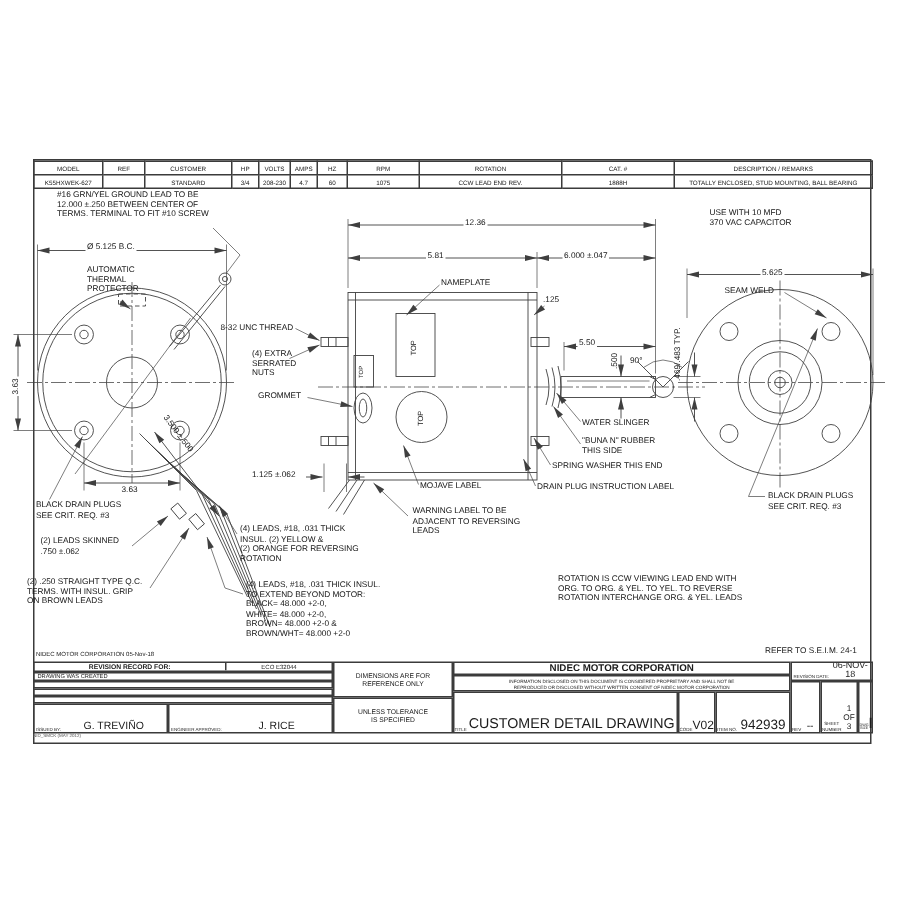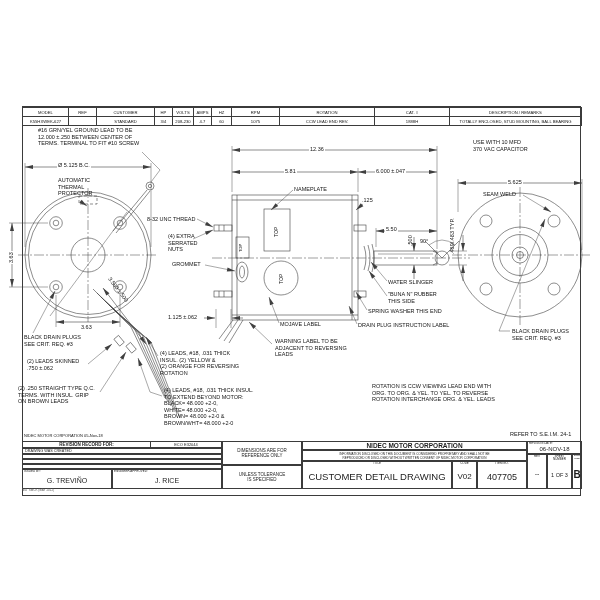--- a/index.html
+++ b/index.html
@@ -13,21 +13,21 @@
   svg.draw .dash{stroke-dasharray:3 2;}
   svg.draw .thin{stroke-width:.45;}
   .ann{position:absolute;font-size:5.5px;line-height:1.2;white-space:pre-line;color:#161616;}
   .bg{background:#fff;padding:0 1px;}
   .rot{transform-origin:0 0;}
   .spec{position:absolute;left:22px;top:107px;width:559px;border-collapse:collapse;table-layout:fixed;}
   .spec td{border:0.5px solid #3b3b3b;font-size:4.2px;text-align:center;padding:0;height:8px;overflow:hidden;white-space:nowrap;color:#161616;}
   .cell{position:absolute;border:0.5px solid #3b3b3b;box-sizing:border-box;overflow:hidden;}
   .tiny{font-size:3px;line-height:1.1;color:#222;}
   .center{display:flex;align-items:center;justify-content:center;text-align:center;}
-  .col{display:flex;flex-direction:column;}
+  .col{display:flex;flex-direction:row;align-items:flex-end;}
 </style>
 </head>
 <body>
 
 <div class="canvas">
 
   <div class="frame"></div>
 
   <table class="spec">
     <colgroup>
@@ -314,21 +314,21 @@
   <div class="cell col" style="left:302px;top:461px;width:150px;height:28px">
     <div class="tiny" style="text-align:center">TITLE</div>
     <div class="center" style="flex:1;font-size:9.5px">CUSTOMER  DETAIL  DRAWING</div>
   </div>
   <div class="cell col" style="left:452px;top:461px;width:25px;height:28px">
     <div class="tiny" style="text-align:center">CODE</div>
     <div class="center" style="flex:1;font-size:8px">V02</div>
   </div>
   <div class="cell col" style="left:477px;top:461px;width:50px;height:28px">
     <div class="tiny" style="text-align:center">ITEM NO.</div>
-    <div class="center" style="flex:1;font-size:9px">407705</div>
+    <div class="center" style="flex:1;font-size:9px">942939</div>
   </div>
   <div class="cell col" style="left:527px;top:441px;width:55px;height:13px">
     <div class="tiny" style="padding-left:1px">REVISION DATE:</div>
     <div class="center" style="flex:1;font-size:6px">06-NOV-18</div>
   </div>
   <div class="cell col" style="left:527px;top:454px;width:20px;height:35px">
     <div class="tiny" style="text-align:center">REV</div>
     <div class="center" style="flex:1;font-size:7px">--</div>
   </div>
   <div class="cell col" style="left:547px;top:454px;width:25px;height:35px">

